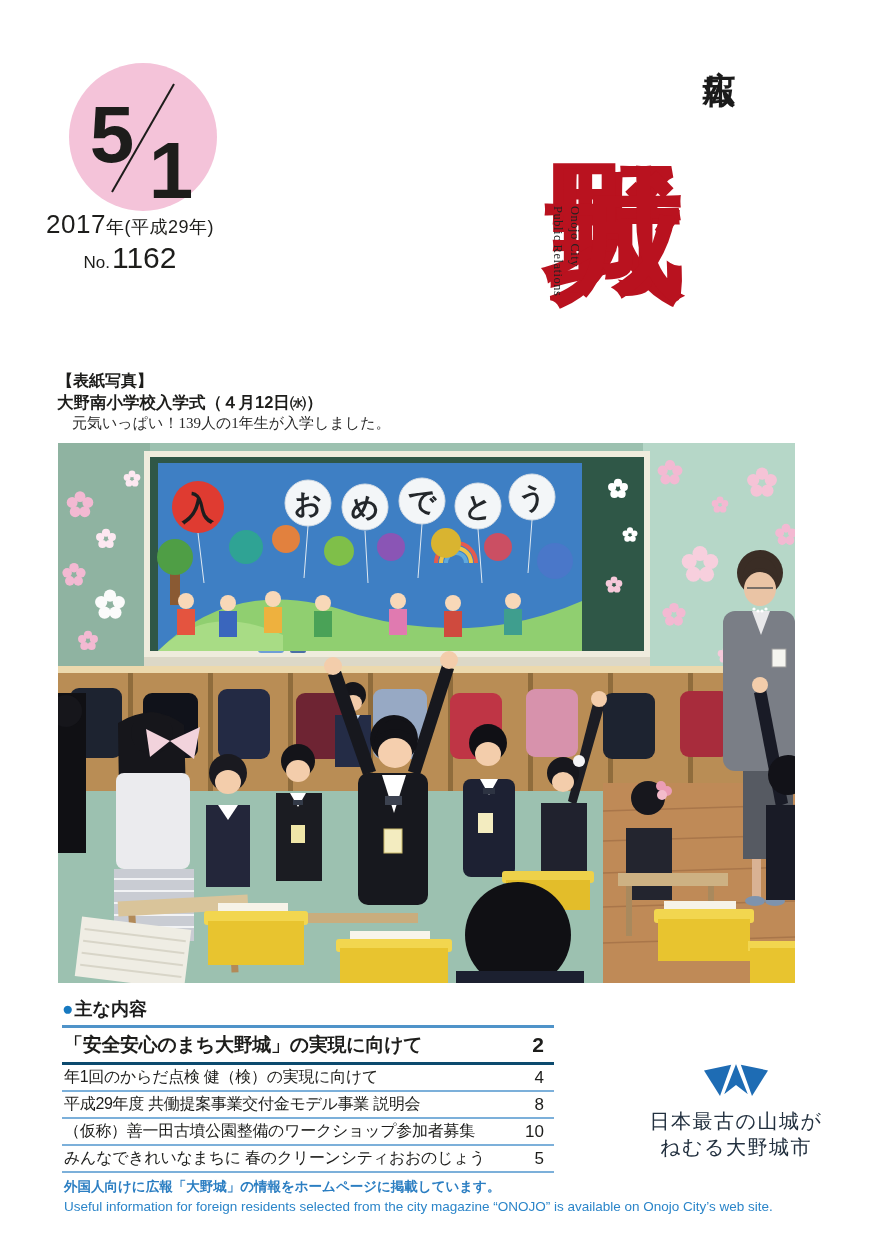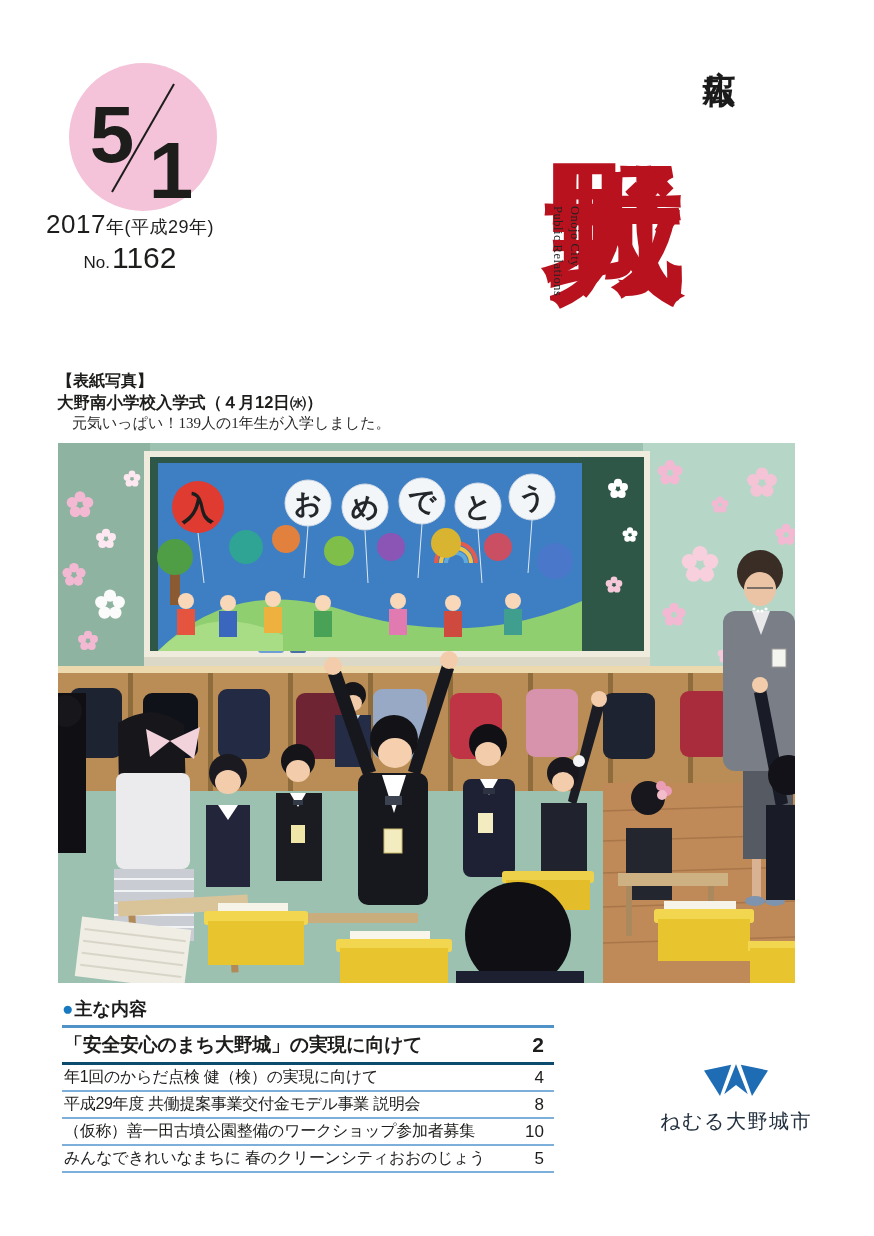--- a/index.html
+++ b/index.html
@@ -424,18 +424,23 @@
     </div>
   </div>
 
   <div class="logo">
     <svg width="80" height="40" viewBox="0 0 100 48">
       <path d="M10,12 L44,5 L30,44 Z" fill="#1e6cb4"></path>
       <path d="M90,12 L56,5 L70,44 Z" fill="#1e6cb4"></path>
       <path d="M50,0 L68,46 L50,32 L32,46 Z" stroke="#ffffff" stroke-width="3" fill="#1e6cb4"></path>
     </svg>
     <div class="tagline">
+      <div>日本最古の山城が</div>
       <div>ねむる大野城市</div>
     </div>
   </div>
 
+  <div class="footer">
+    <div class="f-ja">外国人向けに広報「大野城」の情報をホームページに掲載しています。</div>
+    <div class="f-en">Useful information for foreign residents selected from the city magazine “ONOJO” is available on Onojo City’s web site.</div>
+  </div>
 
 </div>
 
 </body></html>

